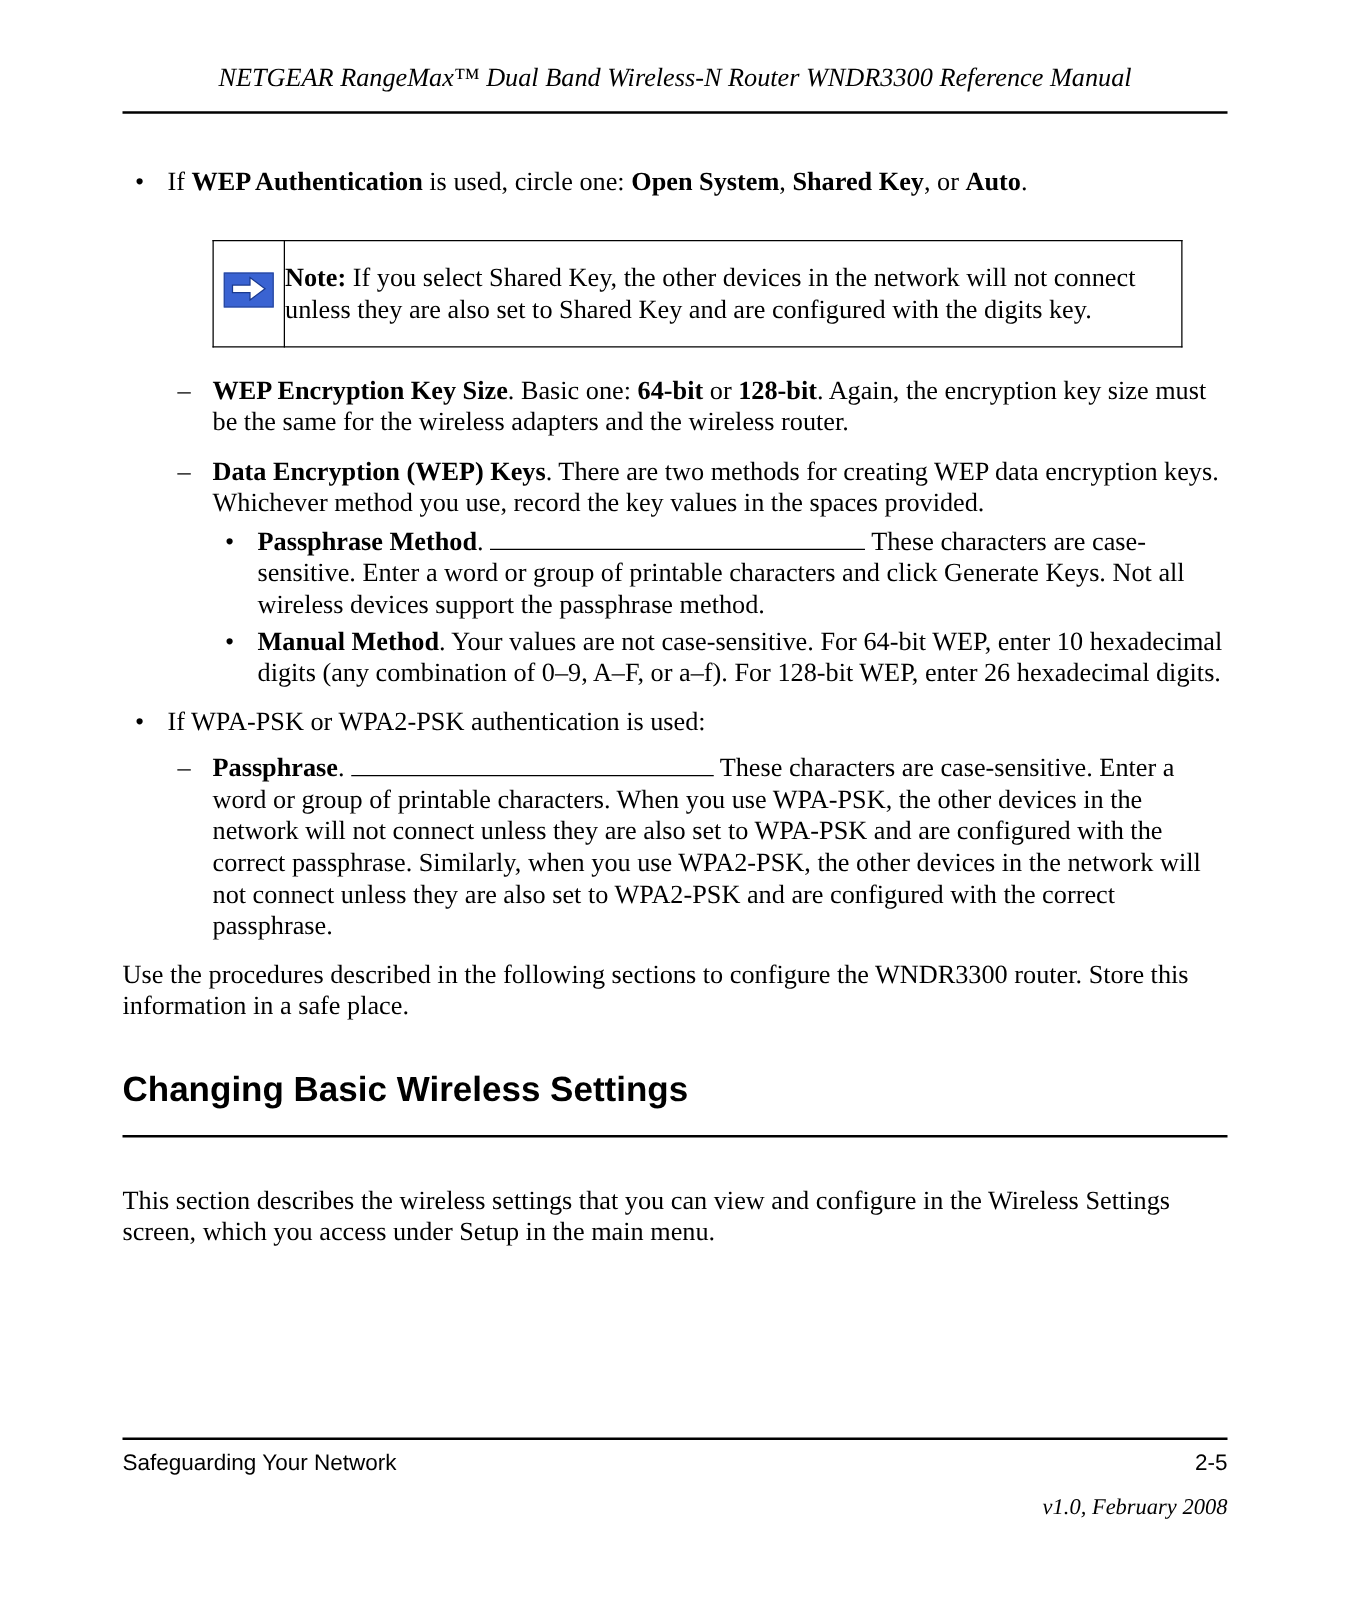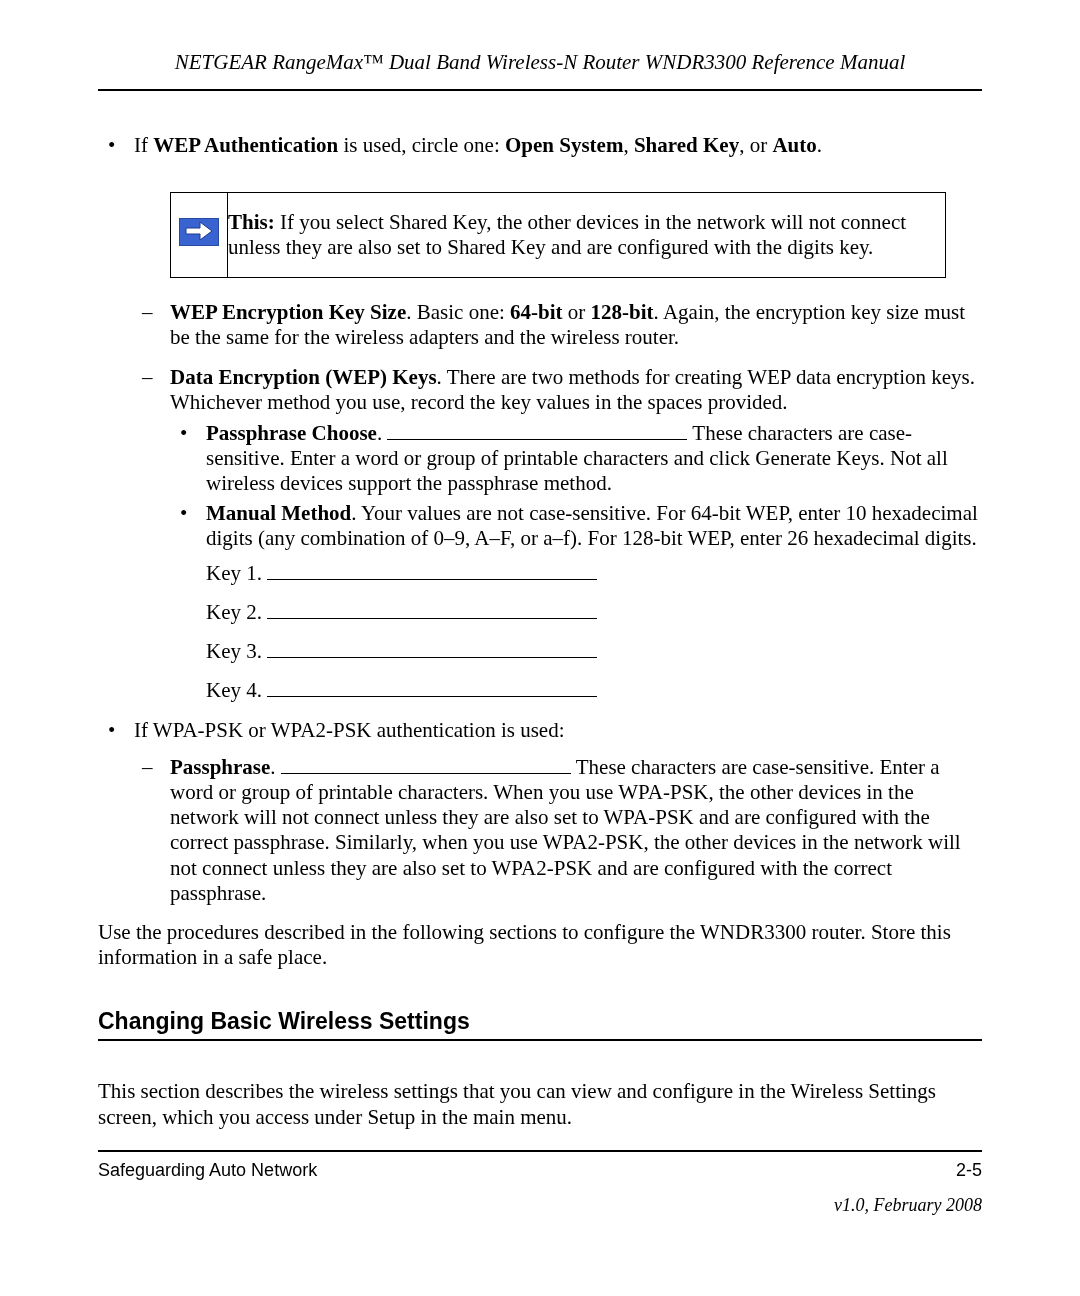--- a/index.html
+++ b/index.html
@@ -123,22 +123,22 @@
     position: absolute;
     top: 2px;
     left: 4px;
   }
   .closing-para {
     margin: 6px 0 0 0;
   }
   .section-heading {
     font-family: Arial, Helvetica, sans-serif;
     font-weight: bold;
-    font-size: 23px;
-    margin: 38px 0 4px 0;
+    font-size: 28px;
+    margin: 38px 0 20px 0;
   }
   .heading-rule {
     border: none;
     border-top: 2px solid #000;
     margin: 0 0 38px 0;
   }
   .section-intro {
     font-size: 21px;
     line-height: 1.2;
   }
@@ -192,48 +192,42 @@
           <tbody>
               <tr>
             <td class="note-icon-cell">
               <span class="arrow-icon">
                 <svg width="30" height="20" viewBox="0 0 30 20">
                   <path d="M2 7 L16 7 L16 1 L28 10 L16 19 L16 13 L2 13 Z" fill="#fff" stroke="#1a3a90" stroke-width="1"></path>
                 </svg>
               </span>
             </td>
             <td class="note-text-cell">
-              <span class="note-label">This:</span><span> If you select Shared Key, the other devices in the network will not connect unless they are also set to Shared Key and are configured with the digits key.</span>
+              <span class="note-label">Note:</span><span> If you select Shared Key, the other devices in the network will not connect unless they are also set to Shared Key and are configured with the digits key.</span>
             </td>
           </tr>
         </tbody>
           </table>
 
         <ul class="lvl2">
           <li>
             <span class="bold">WEP Encryption Key Size</span><span>. Basic one: </span><span class="bold">64-bit</span><span> or </span><span class="bold">128-bit</span><span>. Again, the encryption key size must be the same for the wireless adapters and the wireless router.</span>
           </li>
           <li>
             <span class="bold">Data Encryption (WEP) Keys</span><span>. There are two methods for creating WEP data encryption keys. Whichever method you use, record the key values in the spaces provided.</span>
 
             <ul class="lvl3">
               <li>
-                <span class="bold">Passphrase Choose</span><span>. </span><span class="blank-line" style="width:300px"></span><span> These characters </span><span class="ital">are</span><span> case-sensitive. Enter a word or group of printable characters and click Generate Keys. Not all wireless devices support the passphrase method.</span>
+                <span class="bold">Passphrase Method</span><span>. </span><span class="blank-line" style="width:300px"></span><span> These characters </span><span class="ital">are</span><span> case-sensitive. Enter a word or group of printable characters and click Generate Keys. Not all wireless devices support the passphrase method.</span>
               </li>
               <li>
                 <span class="bold">Manual Method</span><span>. Your values </span><span class="ital">are not</span><span> case-sensitive. For 64-bit WEP, enter 10 hexadecimal digits (any combination of 0–9, A–F, or a–f). For 128-bit WEP, enter 26 hexadecimal digits.</span>
               </li>
             </ul>
 
-            <div class="keys-block">
-              <div class="key-line"><span>Key 1. </span><span class="blank-line" style="width:330px"></span></div>
-              <div class="key-line"><span>Key 2. </span><span class="blank-line" style="width:330px"></span></div>
-              <div class="key-line"><span>Key 3. </span><span class="blank-line" style="width:330px"></span></div>
-              <div class="key-line"><span>Key 4. </span><span class="blank-line" style="width:330px"></span></div>
-            </div>
           </li>
         </ul>
       </li>
 
       <li>
         <span>If WPA-PSK or WPA2-PSK authentication is used:</span>
         <ul class="lvl2">
           <li>
             <span class="bold">Passphrase</span><span>. </span><span class="blank-line" style="width:290px"></span><span> These characters </span><span class="ital">are</span><span> case-sensitive. Enter a word or group of printable characters. When you use WPA-PSK, the other devices in the network will not connect unless they are also set to WPA-PSK and are configured with the correct passphrase. Similarly, when you use WPA2-PSK, the other devices in the network will not connect unless they are also set to WPA2-PSK and are configured with the correct passphrase.</span>
           </li>
@@ -244,19 +238,19 @@
     <p class="closing-para">Use the procedures described in the following sections to configure the WNDR3300 router. Store this information in a safe place.</p>
   </div>
 
   <div class="section-heading">Changing Basic Wireless Settings</div>
   <hr class="heading-rule">
   <div class="section-intro">This section describes the wireless settings that you can view and configure in the Wireless Settings screen, which you access under Setup in the main menu.</div>
 
   <div class="footer">
     <hr class="footer-rule">
     <div class="footer-row">
-      <span>Safeguarding Auto Network</span>
+      <span>Safeguarding Your Network</span>
       <span>2-5</span>
     </div>
     <div class="footer-version">v1.0, February 2008</div>
   </div>
 
 </div>
 
 </body></html>

